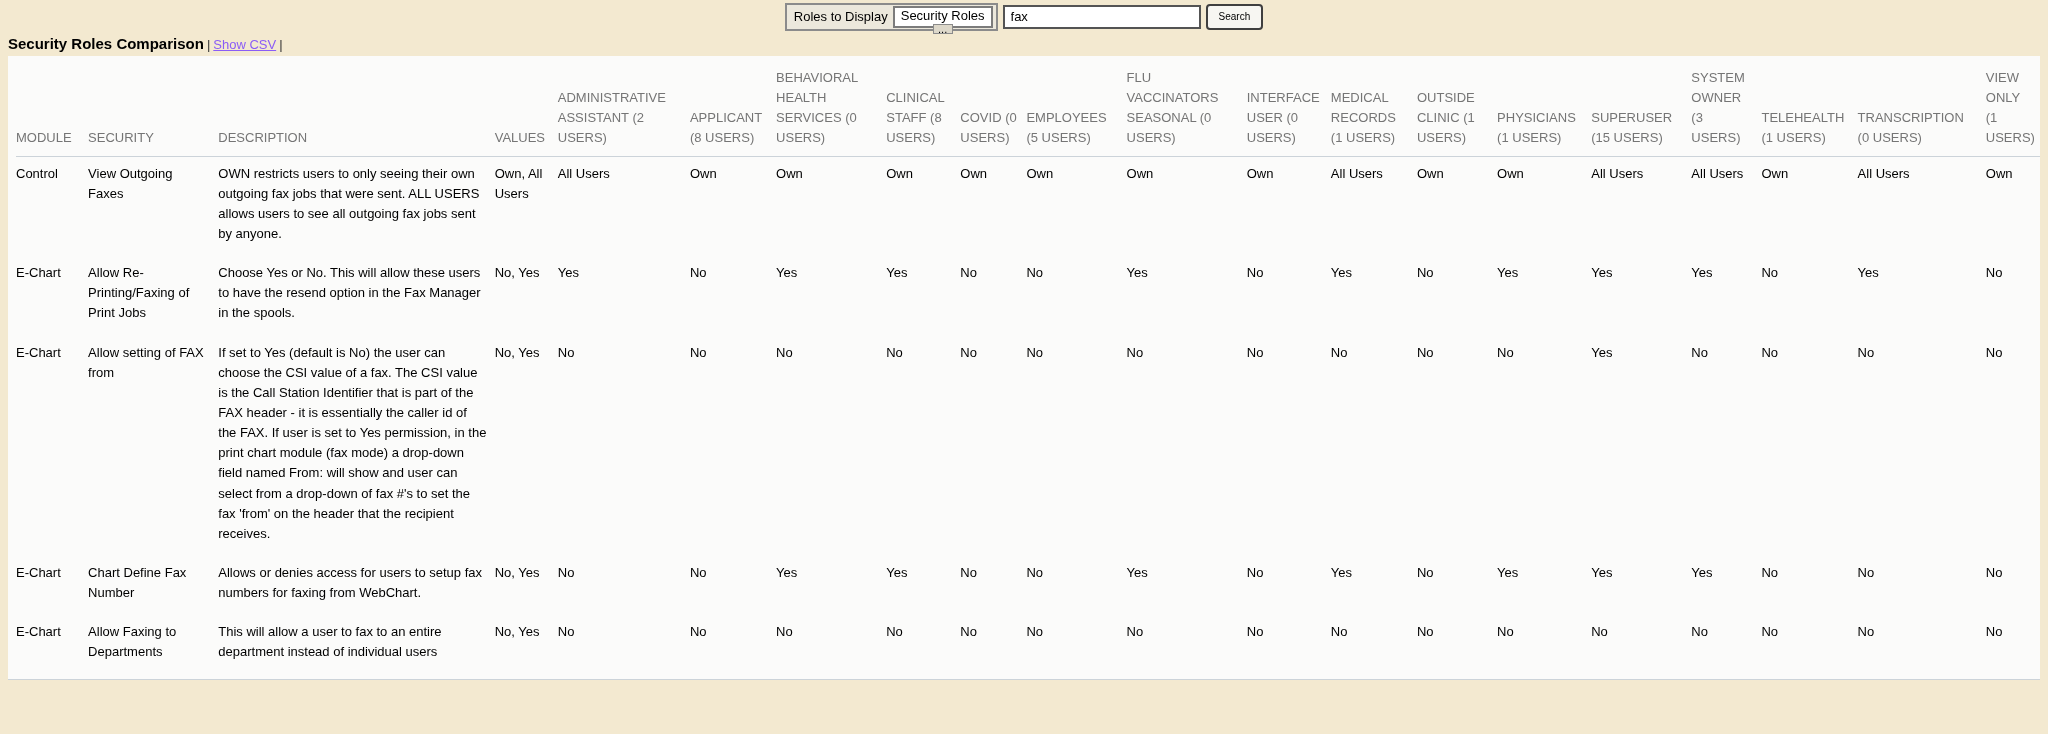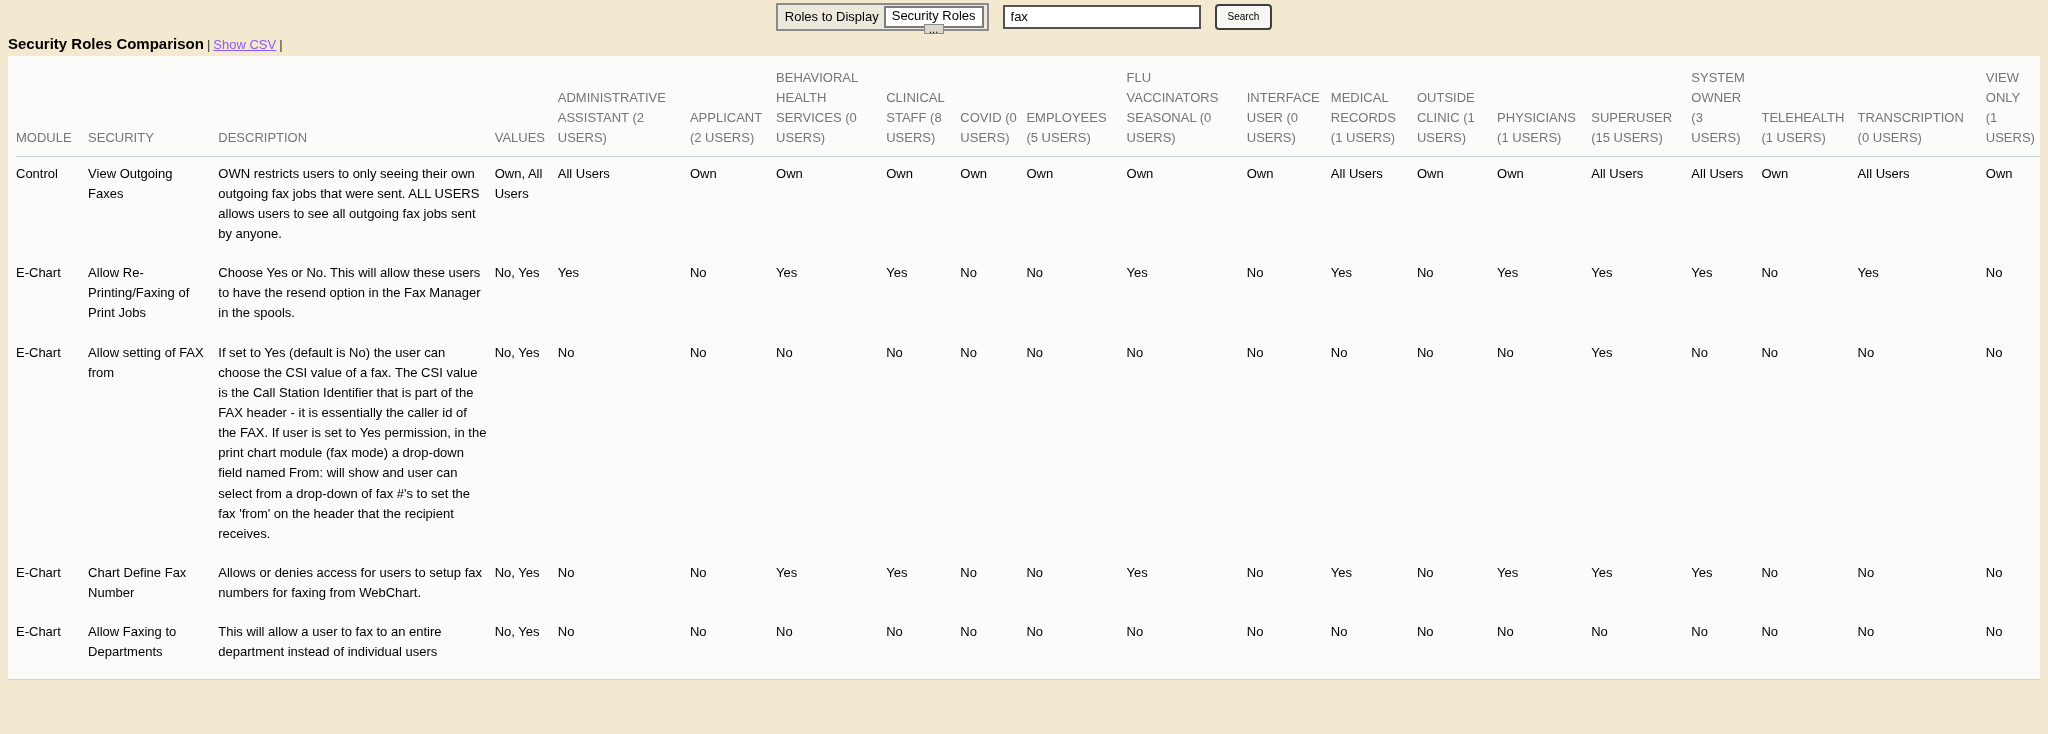--- a/index.html
+++ b/index.html
@@ -14,21 +14,21 @@
   body{
     width:2048px;height:734px;
     background:var(--page-bg);
     font-family:"Liberation Sans",sans-serif;
     font-size:13px;color:var(--text);
     overflow:hidden;
   }
   
   .toolbar{
     display:flex;justify-content:center;align-items:center;
-    gap:14px;padding:3px 0 2px 0;height:32px;
+    gap:5px;padding:3px 0 2px 0;height:32px;
   }
   .roles-group{
     display:flex;align-items:center;gap:5px;
     border:2px solid #8b8b8b;background:#ece8dc;
     padding:2px 3px 2px 7px;height:28px;
   }
   .roles-label{white-space:nowrap;}
   .roles-select{
     display:flex;align-items:center;
     border:2px solid #7c7c7c;background:#ffffff;
@@ -122,21 +122,21 @@
           <col style="width: 128px;">
           <col style="width: 54px;">
         </colgroup>
       <thead>
         <tr>
             <th>MODULE</th>
             <th>SECURITY</th>
             <th>DESCRIPTION</th>
             <th>VALUES</th>
             <th>ADMINISTRATIVE ASSISTANT (2 USERS)</th>
-            <th>APPLICANT (2 USERS)</th>
+            <th>APPLICANT (8 USERS)</th>
             <th>BEHAVIORAL HEALTH SERVICES (0 USERS)</th>
             <th>CLINICAL STAFF (8 USERS)</th>
             <th>COVID (0 USERS)</th>
             <th>EMPLOYEES (5 USERS)</th>
             <th>FLU VACCINATORS SEASONAL (0 USERS)</th>
             <th>INTERFACE USER (0 USERS)</th>
             <th>MEDICAL RECORDS (1 USERS)</th>
             <th>OUTSIDE CLINIC (1 USERS)</th>
             <th>PHYSICIANS (1 USERS)</th>
             <th>SUPERUSER (15 USERS)</th>

